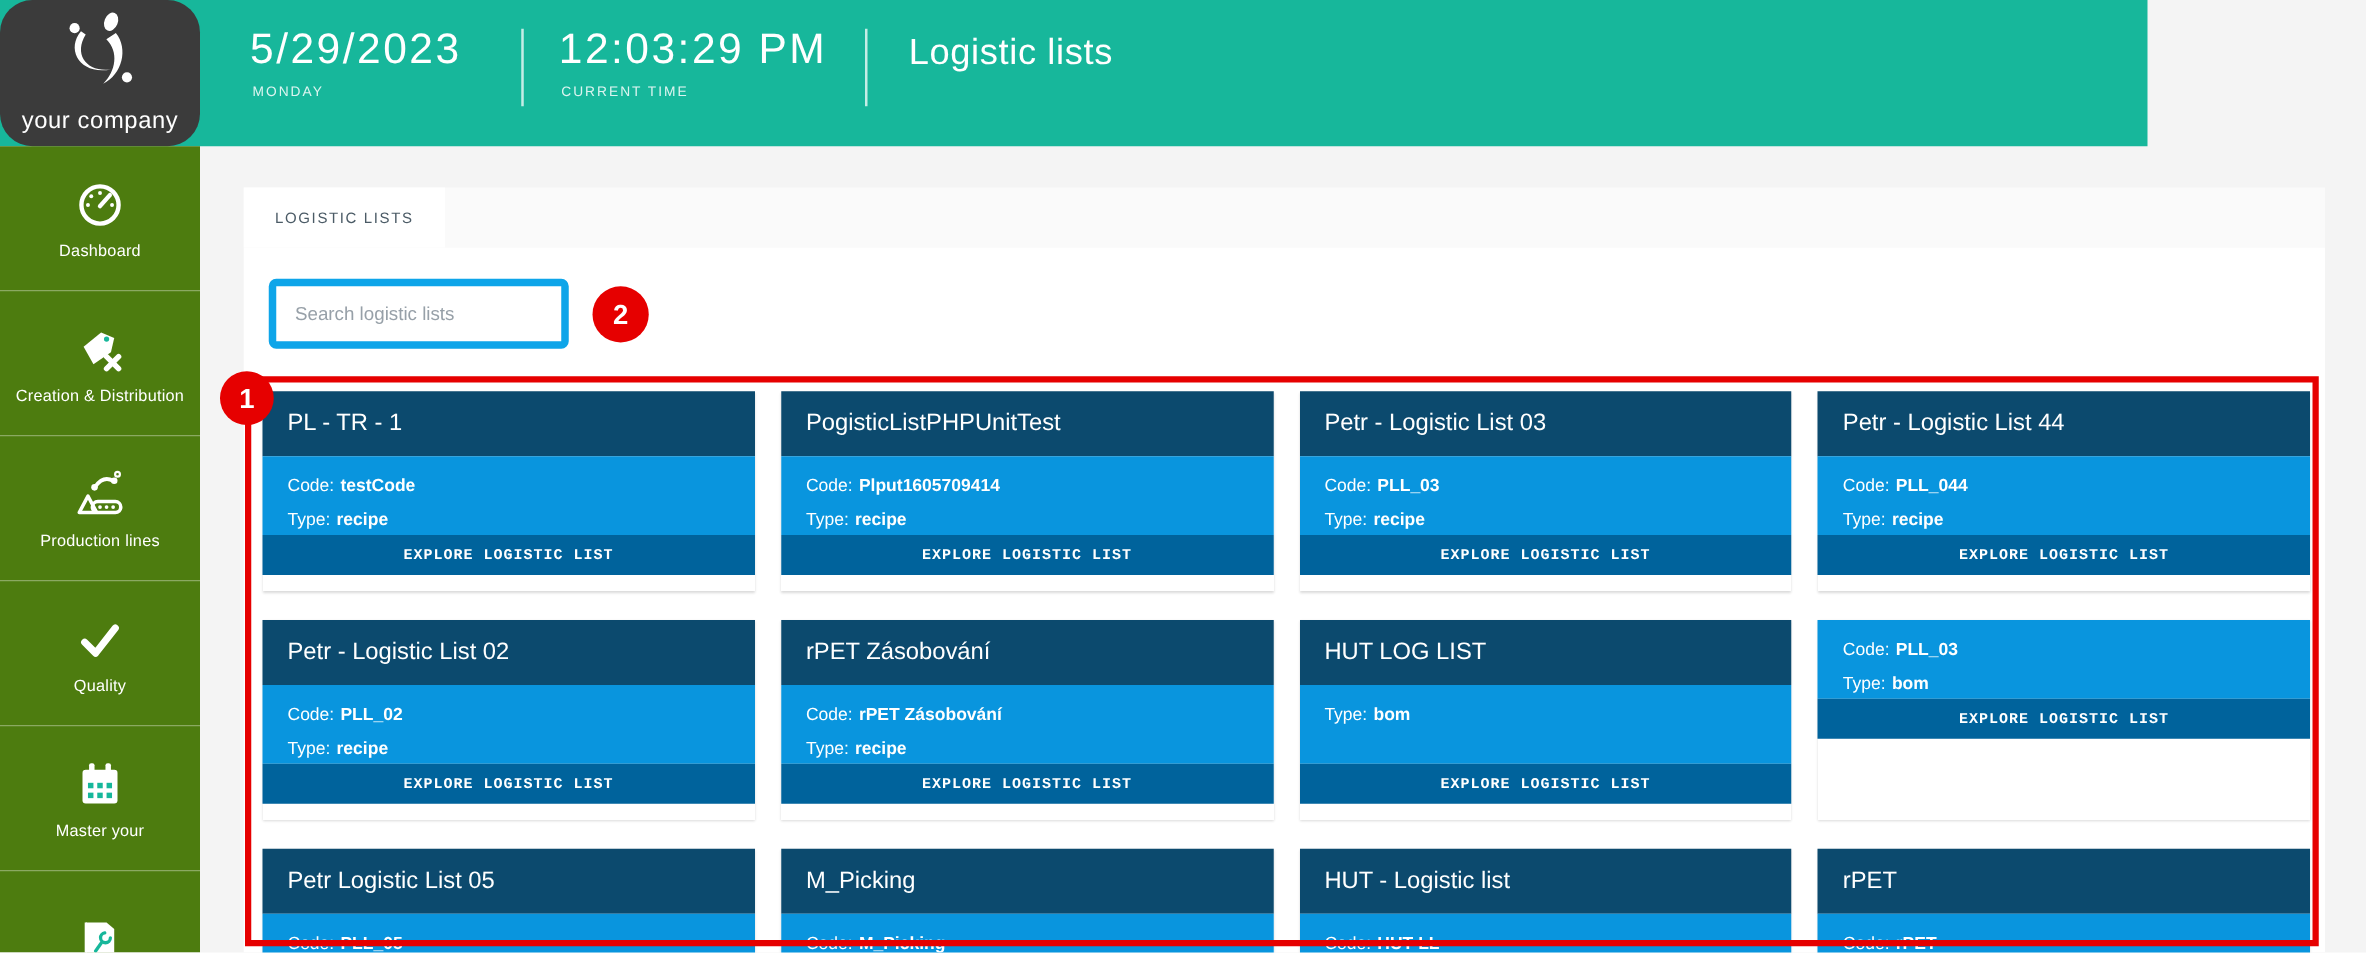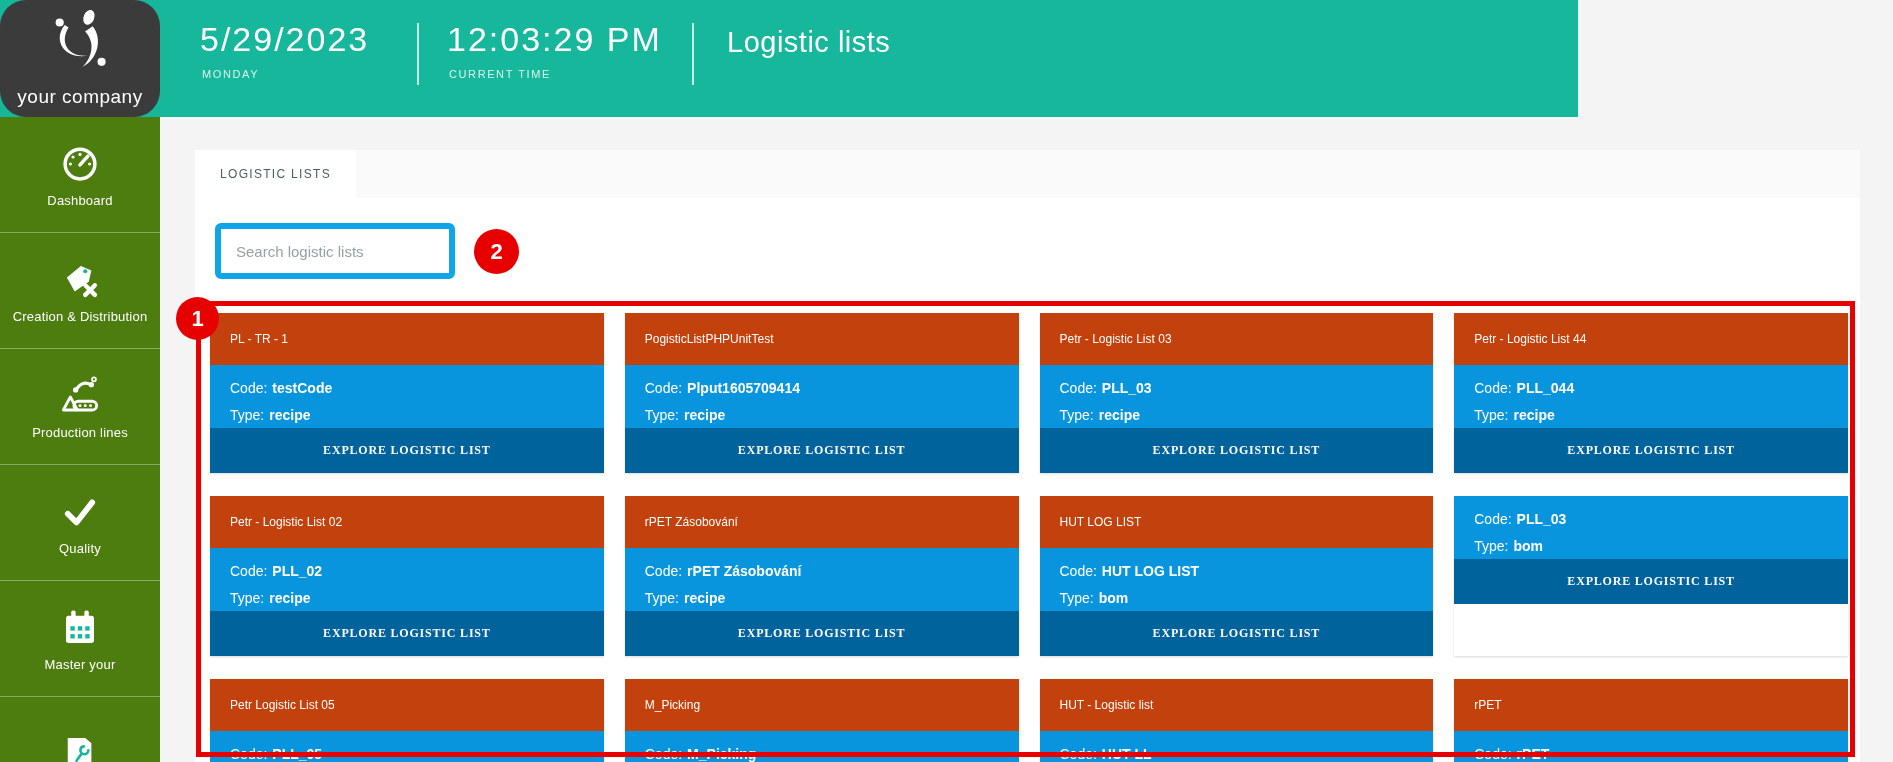--- a/index.html
+++ b/index.html
@@ -3,21 +3,21 @@
 <meta charset="utf-8">
 <style>
   html,body{margin:0;padding:0;}
   body{
     width:1893px;height:762px;position:relative;overflow:hidden;
     background:#f4f4f4;
     font-family:"Liberation Sans", sans-serif;
     -webkit-font-smoothing:antialiased;
   }
   
-  .header{position:absolute;left:0;top:0;width:1578px;height:117px;background:#17b79b;}
+  .header{position:absolute;left:0;top:0;width:1718px;height:117px;background:#17b79b;}
   .logo-box{position:absolute;left:0;top:0;width:160px;height:117px;background:#3b3b3b;
     display:flex;flex-direction:column;align-items:center;justify-content:flex-end;padding-bottom:9px;box-sizing:border-box;border-radius:26px;}
   .logo-mark{position:absolute;top:6px;left:50%;transform:translateX(-50%);}
   .logo-text{color:#fff;font-size:19px;letter-spacing:.5px;font-weight:500;}
   .hdr-big{position:absolute;top:20px;color:#fff;font-size:34px;font-weight:400;letter-spacing:2px;}
   .hdr-sub{position:absolute;top:68px;color:rgba(255,255,255,.85);font-size:11px;letter-spacing:1.6px;}
   .hdr-divider{position:absolute;top:23px;width:2px;height:62px;background:rgba(255,255,255,.75);}
   .hdr-title{position:absolute;left:727px;top:26px;color:#fff;font-size:29px;font-weight:400;letter-spacing:.5px;}
   
   .sidebar{position:absolute;left:0;top:117px;width:160px;height:645px;background:#4d7c0f;}
@@ -33,26 +33,26 @@
     color:#4b5b66;font-size:12px;letter-spacing:1.3px;cursor:pointer;}
   .panel{position:absolute;left:195px;top:198px;width:1665px;height:564px;background:#fff;}
   .search-input{position:absolute;left:20px;top:25px;width:240px;height:56px;box-sizing:border-box;
     border:6px solid #0ea5e9;border-radius:6px;background:#fff;padding:0 15px;
     font-family:"Liberation Sans", sans-serif;font-size:15px;color:#444;outline:none;}
   .search-input::placeholder{color:#97a0a8;}
   
   .grid{position:absolute;left:210px;top:313px;width:1638px;
     display:grid;grid-template-columns:repeat(4,1fr);column-gap:21px;row-gap:23px;}
   .card{height:160px;display:flex;flex-direction:column;box-shadow:0 1px 2px rgba(0,0,0,.15);}
-  .card-head{height:52px;background:#c2410c;color:#fff;display:flex;align-items:center;
-    padding:0 20px;font-size:12px;}
+  .card-head{height:52px;background:#0c4a6e;color:#fff;display:flex;align-items:center;
+    padding:0 20px;font-size:19px;}
   .card-body{height:63px;background:#0995de;color:#fff;padding:10px 20px 0;box-sizing:border-box;font-size:14px;}
   .card-line{line-height:27px;white-space:nowrap;}
   .card-line .val{font-weight:bold;margin-left:5px;}
-  .card-btn{height:45px;background:#00639c;border:none;color:#fff;font-family:Liberation Serif, serif;
+  .card-btn{height:32px;background:#00639c;border:none;color:#fff;font-family:Liberation Mono, monospace;
     font-size:12px;font-weight:600;letter-spacing:.8px;cursor:pointer;}
   
   .red-rect{position:absolute;left:196px;top:301px;width:1659px;height:456px;box-sizing:border-box;
     border:5px solid #e60000;pointer-events:none;z-index:5;}
   .marker{position:absolute;z-index:6;background:#e60000;border-radius:50%;color:#fff;
     font-size:22px;font-weight:bold;display:flex;align-items:center;justify-content:center;pointer-events:none;}
   .marker-1{left:176px;top:297px;width:43px;height:43px;}
   .marker-2{left:474px;top:229px;width:45px;height:45px;}
 </style>
 </head>
@@ -231,21 +231,20 @@
     <div class="card-body">
       <div class="card-line"><span>Code:</span><span class="val">rPET Zásobování</span></div>
       <div class="card-line"><span>Type:</span><span class="val">recipe</span></div>
     </div>
     <button class="card-btn">EXPLORE LOGISTIC LIST</button>
   </div>
 
   <div class="card">
     <div class="card-head">HUT LOG LIST</div>
     <div class="card-body">
-      <div class="card-line"><span>Code:</span><span class="val">HUT LOG LIST</span></div>
       <div class="card-line"><span>Type:</span><span class="val">bom</span></div>
     </div>
     <button class="card-btn">EXPLORE LOGISTIC LIST</button>
   </div>
 
   <div class="card">
     <div class="card-body">
       <div class="card-line"><span>Code:</span><span class="val">PLL_03</span></div>
       <div class="card-line"><span>Type:</span><span class="val">bom</span></div>
     </div>

